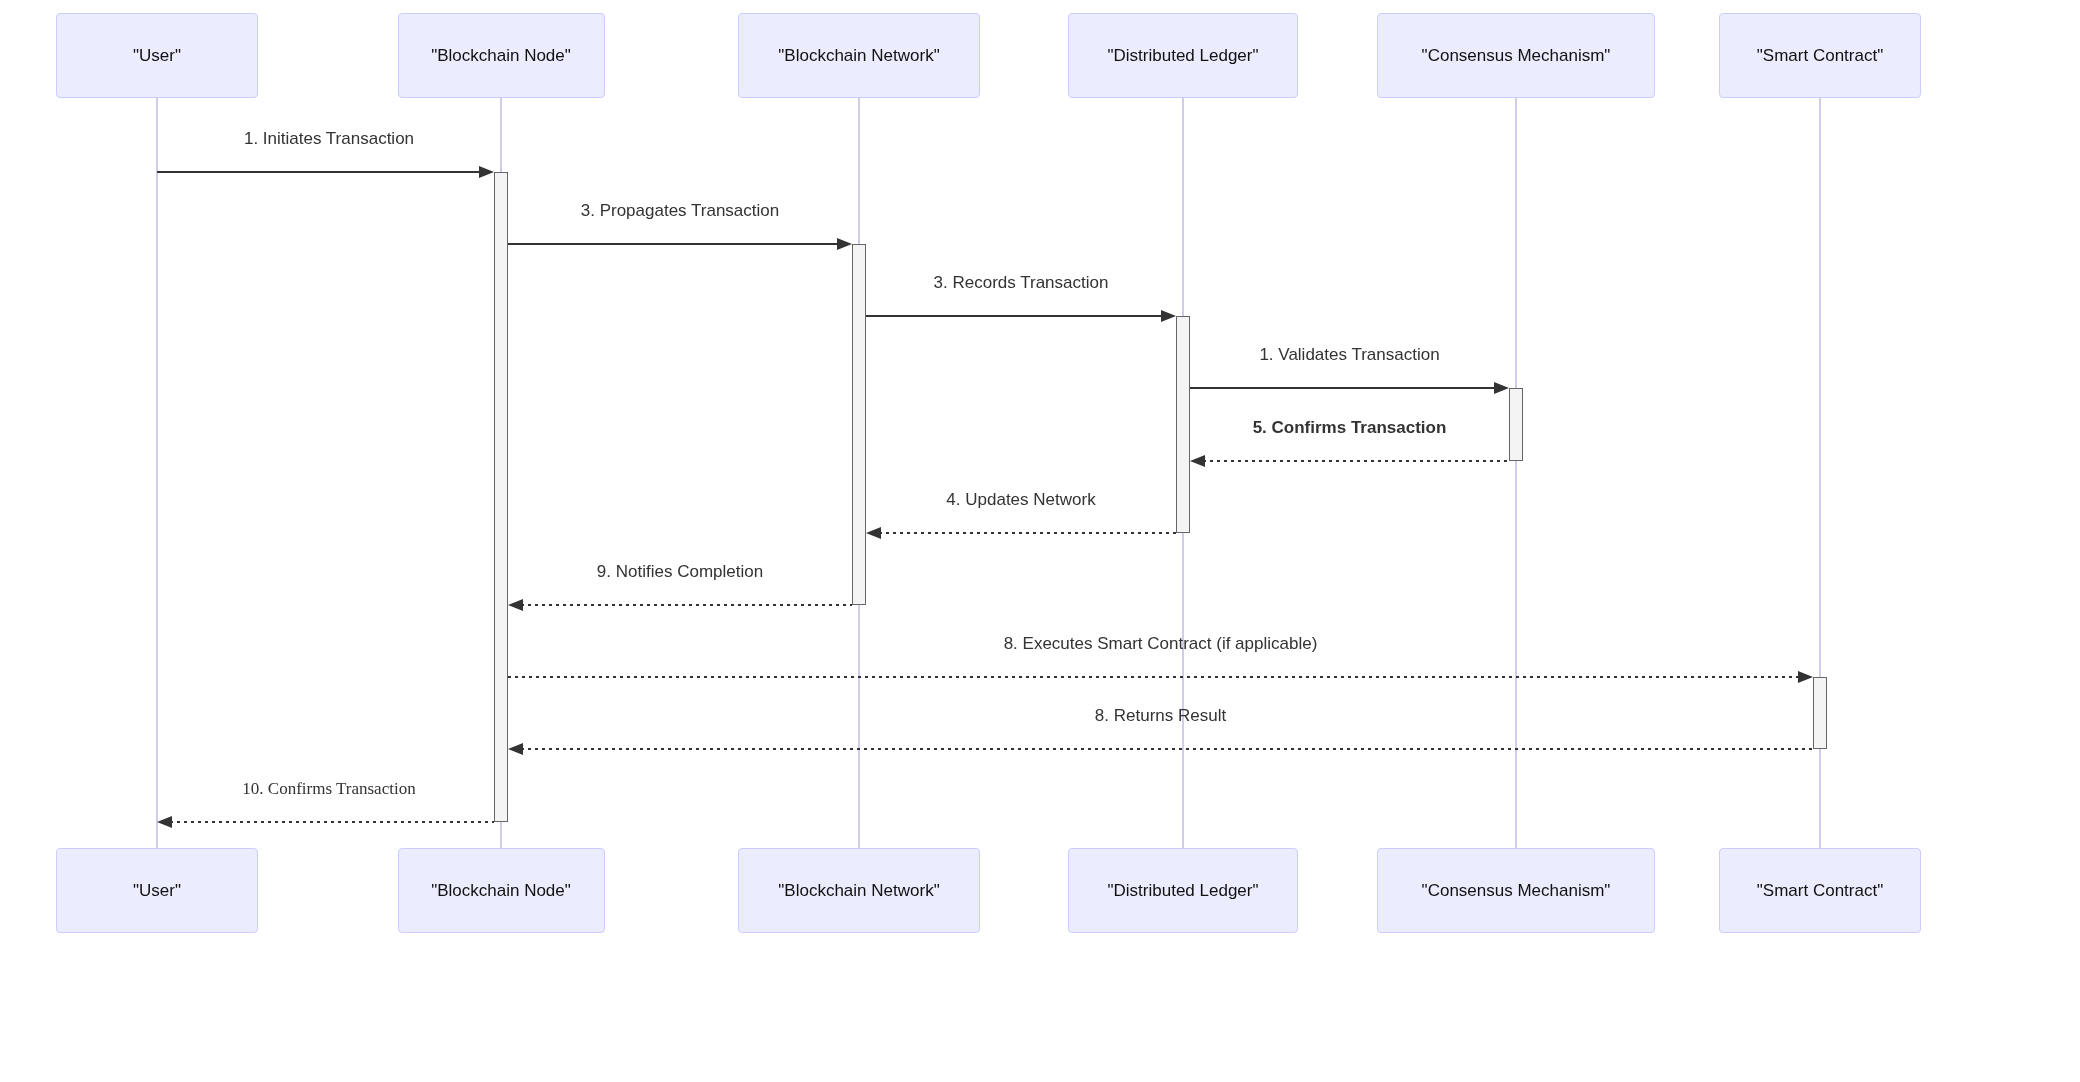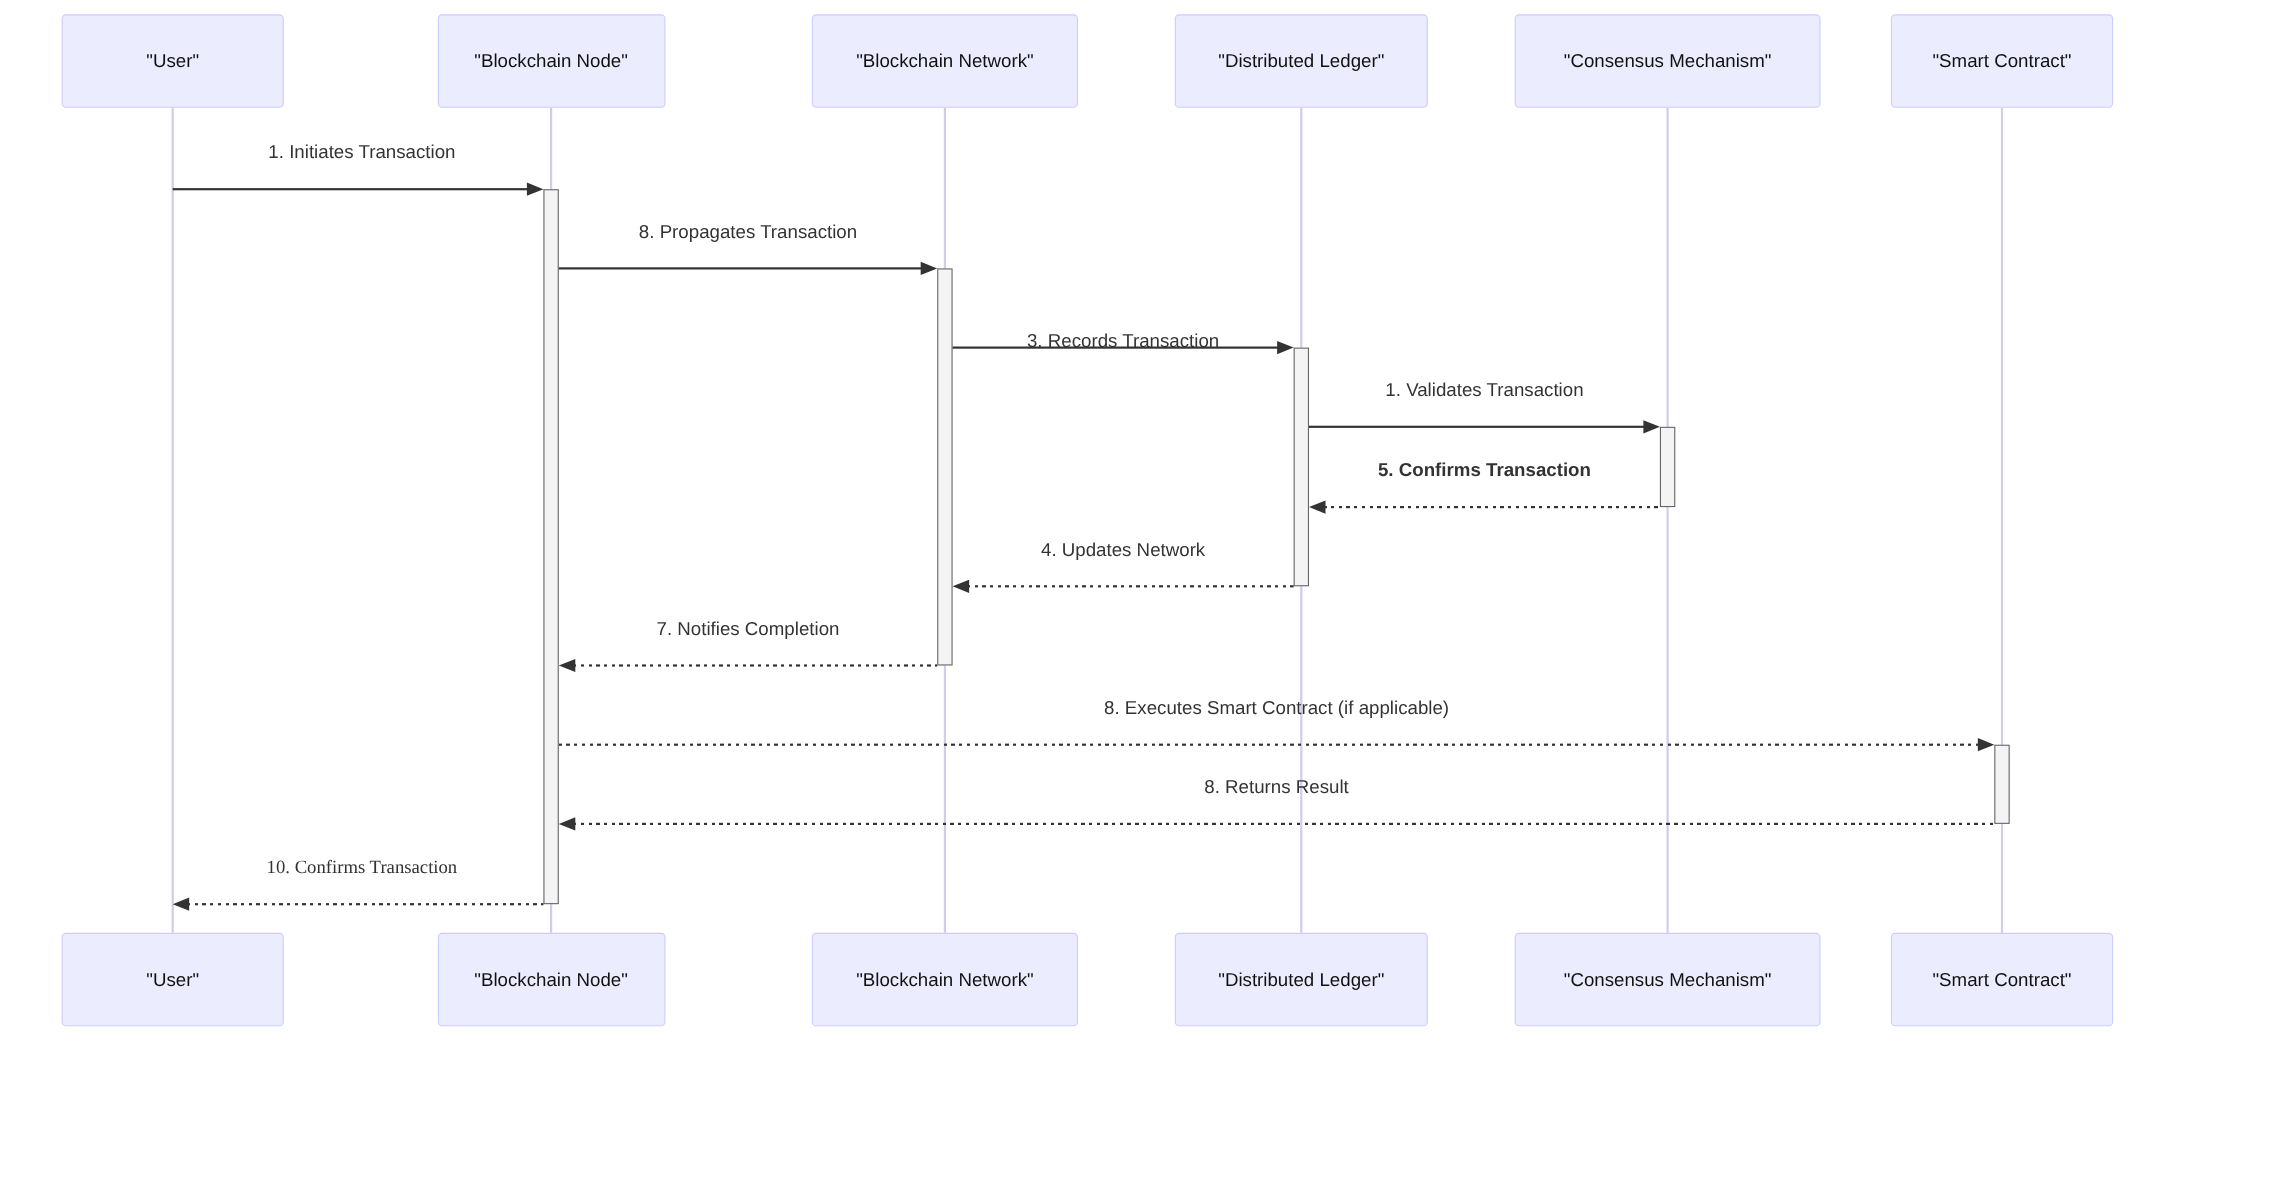--- a/index.html
+++ b/index.html
@@ -113,36 +113,36 @@
     <div class="activation" style="left: 494px; top: 172px; height: 650px;"></div>
     <div class="activation" style="left: 852px; top: 244px; height: 361px;"></div>
     <div class="activation" style="left: 1176px; top: 316px; height: 217px;"></div>
     <div class="activation" style="left: 1509px; top: 388px; height: 73px;"></div>
     <div class="activation" style="left: 1813px; top: 677px; height: 72px;"></div>
     <div class="msg-line solid" style="top: 171px; left: 157px; width: 324px;"></div>
     <div class="arrowhead right" style="top: 166px; left: 479px;"></div>
     <div class="msg-label" style="left: 329px; top: 126px;">1. Initiates Transaction</div>
     <div class="msg-line solid" style="top: 243px; left: 508px; width: 331px;"></div>
     <div class="arrowhead right" style="top: 238px; left: 837px;"></div>
-    <div class="msg-label" style="left: 680px; top: 198px;">8. Propagates Transaction</div>
+    <div class="msg-label" style="left: 680px; top: 198px;">3. Propagates Transaction</div>
     <div class="msg-line solid" style="top: 315px; left: 866px; width: 297px;"></div>
     <div class="arrowhead right" style="top: 310px; left: 1161px;"></div>
-    <div class="msg-label" style="left: 1021px; top: 270px; margin-top: 27px;">3. Records Transaction</div>
+    <div class="msg-label" style="left: 1021px; top: 270px;">3. Records Transaction</div>
     <div class="msg-line solid" style="top: 387px; left: 1190px; width: 306px;"></div>
     <div class="arrowhead right" style="top: 382px; left: 1494px;"></div>
     <div class="msg-label" style="left: 1349.5px; top: 342px;">1. Validates Transaction</div>
     <div class="msg-line dashed" style="top: 460px; left: 1203px; width: 306px;"></div>
     <div class="arrowhead left" style="top: 455px; left: 1190px;"></div>
     <div class="msg-label" style="left: 1349.5px; top: 415px; font-weight: bold;">5. Confirms Transaction</div>
     <div class="msg-line dashed" style="top: 532px; left: 879px; width: 297px;"></div>
     <div class="arrowhead left" style="top: 527px; left: 866px;"></div>
     <div class="msg-label" style="left: 1021px; top: 487px;">4. Updates Network</div>
     <div class="msg-line dashed" style="top: 604px; left: 521px; width: 331px;"></div>
     <div class="arrowhead left" style="top: 599px; left: 508px;"></div>
-    <div class="msg-label" style="left: 680px; top: 559px;">7. Notifies Completion</div>
+    <div class="msg-label" style="left: 680px; top: 559px;">9. Notifies Completion</div>
     <div class="msg-line dashed" style="top: 676px; left: 508px; width: 1292px;"></div>
     <div class="arrowhead right" style="top: 671px; left: 1798px;"></div>
     <div class="msg-label" style="left: 1160.5px; top: 631px; text-align: right;">8. Executes Smart Contract (if applicable)</div>
     <div class="msg-line dashed" style="top: 748px; left: 521px; width: 1292px;"></div>
     <div class="arrowhead left" style="top: 743px; left: 508px;"></div>
     <div class="msg-label" style="left: 1160.5px; top: 703px;">8. Returns Result</div>
     <div class="msg-line dashed" style="top: 821px; left: 170px; width: 324px;"></div>
     <div class="arrowhead left" style="top: 816px; left: 157px;"></div>
     <div class="msg-label" style="left: 329px; top: 776px; font-family: Liberation Serif, serif;">10. Confirms Transaction</div>
   </div>

